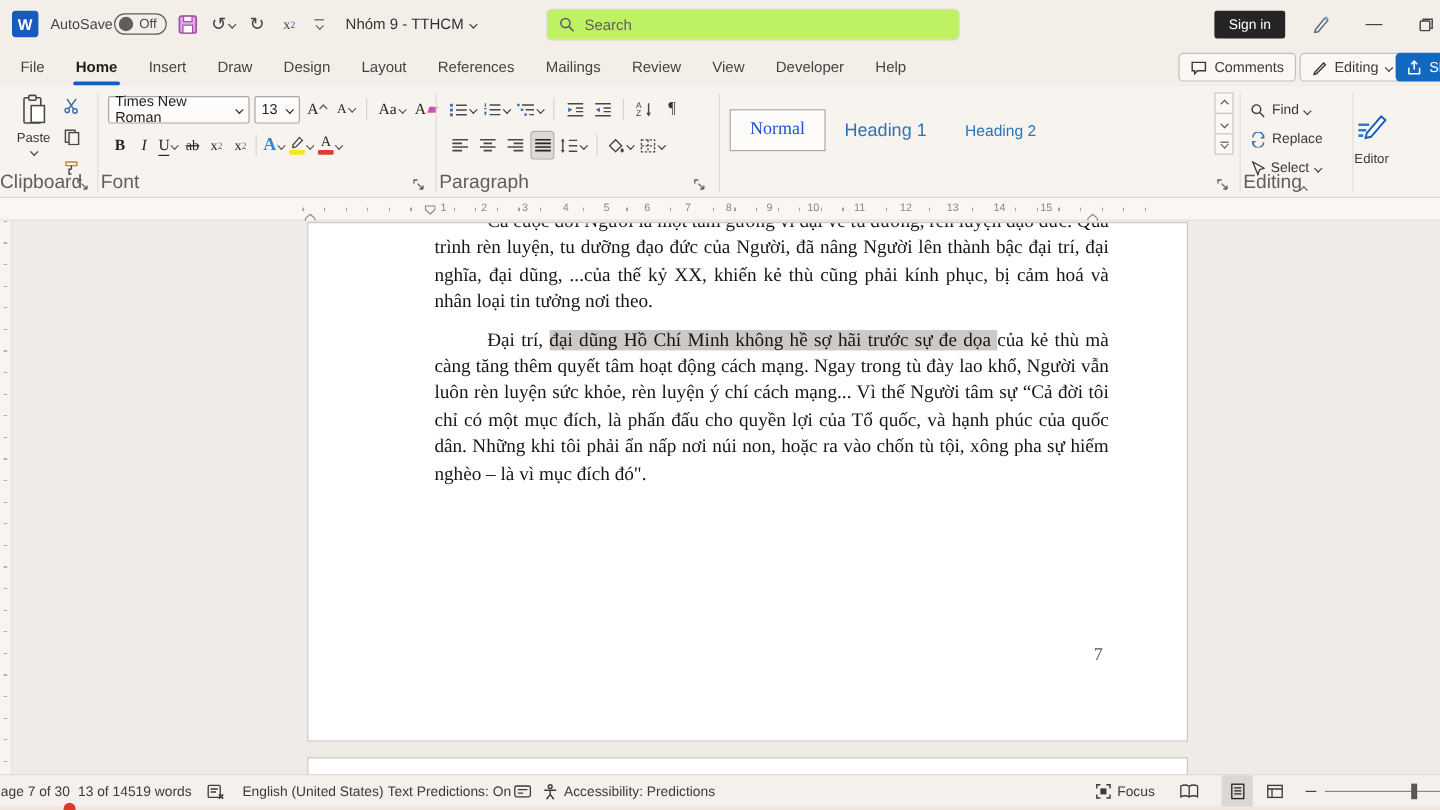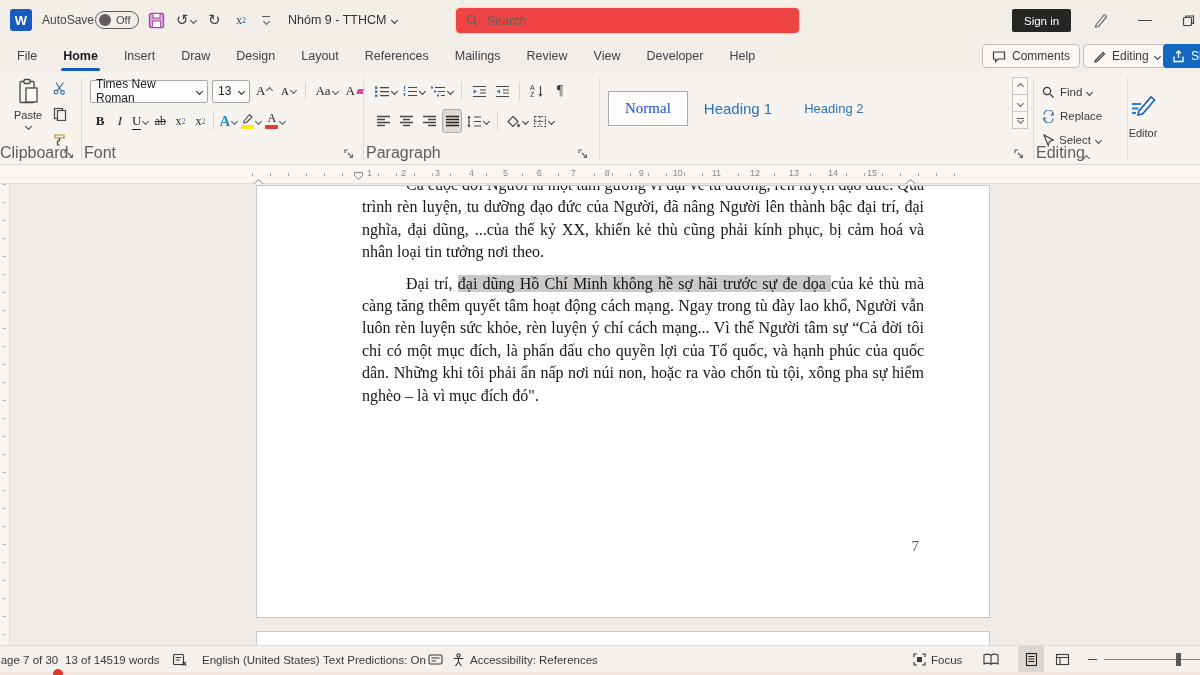--- a/index.html
+++ b/index.html
@@ -25,21 +25,21 @@
                   height:18px; padding:2px 8px 2px 3px; font-size:11px; color:#484644; }
   .toggle .knob { width:12px; height:12px; border-radius:50%; background:#605e5c; }
   .qat-save { left:148px; }
   .qat-undo { left:176px; font-size:15px; color:#444; gap:2px; }
   .qat-redo { left:208px; font-size:15px; color:#444; }
   .qat-sub { left:236px; font-size:12px; font-family:"Liberation Serif",serif; }
   .qat-sub sub { font-size:8px; color:#185abd; }
   .qat-more { left:262px; flex-direction:column; justify-content:center; color:#605e5c; }
   .qat-more .bar { width:8px; border-top:1.4px solid currentColor; margin-bottom:2px; }
   .doctitle { left:288px; gap:6px; font-size:12.5px; color:#333; }
-  .searchbox { position:absolute; left:455px; top:7px; width:345px; height:27px; background:#ef4444;
+  .searchbox { position:absolute; left:455px; top:7px; width:345px; height:27px; background:#bef264;
                border:1px solid #e2ddd8; border-radius:5px; display:flex; align-items:center; padding:0 10px; gap:8px; }
   .searchbox input { border:none; outline:none; background:transparent; font-size:12.5px; color:#3b3a39; width:100%;
                      font-family:"Liberation Sans",sans-serif; }
   .searchbox input::placeholder { color:#605e5c; }
   .signin { position:absolute; left:1012px; top:9px; height:23px; padding:0 12px; background:#262524; color:#fff;
             font-size:11.5px; display:flex; align-items:center; border-radius:2px; }
   .pen-sparkle { left:1092px; }
   .win-min { left:1138px; width:14px; border-top:1.5px solid #444; top:20px; height:0; position:absolute; }
   .win-restore { left:1182px; }
 
@@ -679,21 +679,21 @@
           <path d="M3.5 5 H11.5 M3.5 8 H8"></path>
         </svg>
     </div>
     <div class="st st-access">
       <span class="ico">
         <svg width="13" height="14" viewBox="0 0 13 14" fill="none" stroke="#3b3a39" stroke-width="1.2">
             <circle cx="6.5" cy="2.5" r="1.6"></circle>
             <path d="M1.5 5.5 H11.5 M6.5 5.5 V9 M6.5 9 L3.5 13 M6.5 9 L9.5 13"></path>
           </svg>
       </span>
-      <span>Accessibility: References</span>
+      <span>Accessibility: Predictions</span>
     </div>
     <div class="st st-focus">
       <span class="ico">
         <svg width="13" height="13" viewBox="0 0 13 13" fill="none" stroke="#3b3a39" stroke-width="1.2">
             <path d="M1 4 V1 H4 M9 1 H12 V4 M12 9 V12 H9 M4 12 H1 V9"></path>
             <rect x="4" y="4" width="5" height="5" fill="#3b3a39" stroke="none"></rect>
           </svg>
       </span>
       <span>Focus</span>
     </div>

